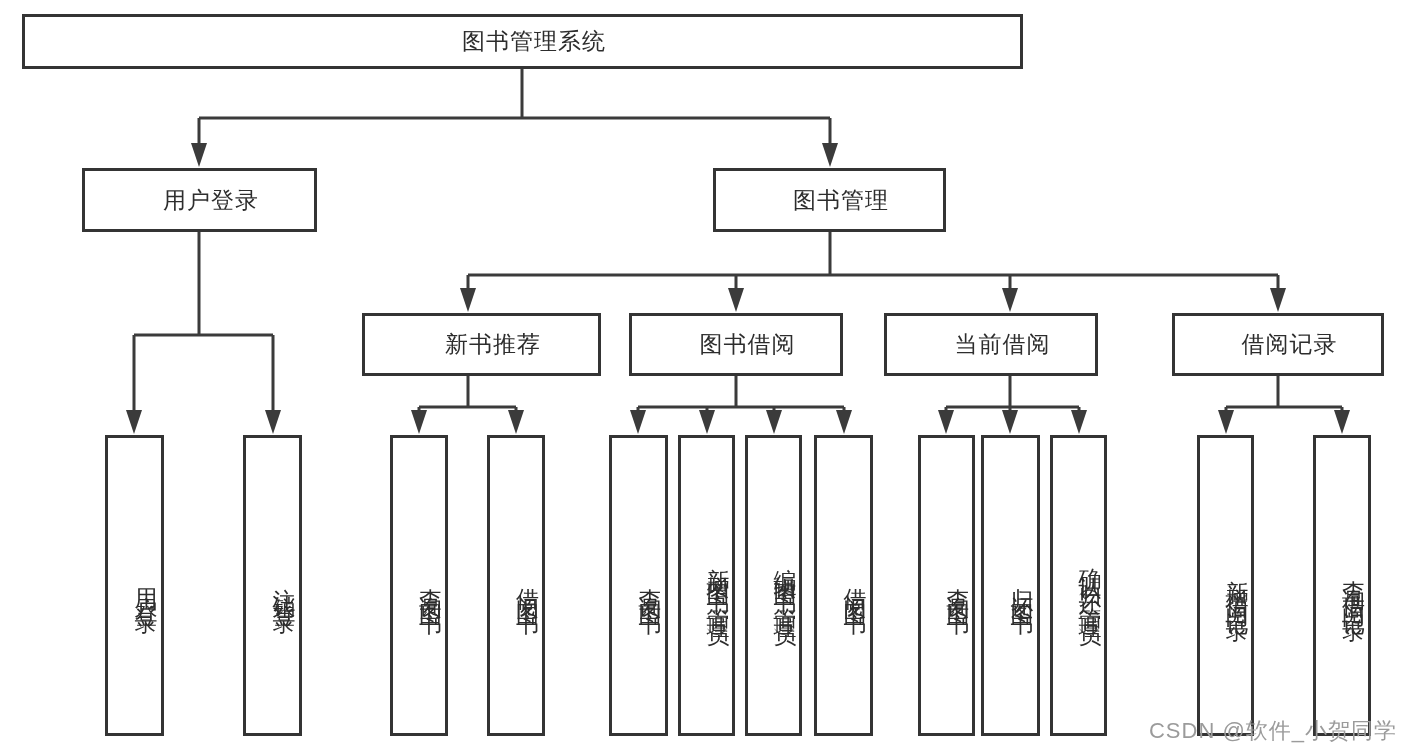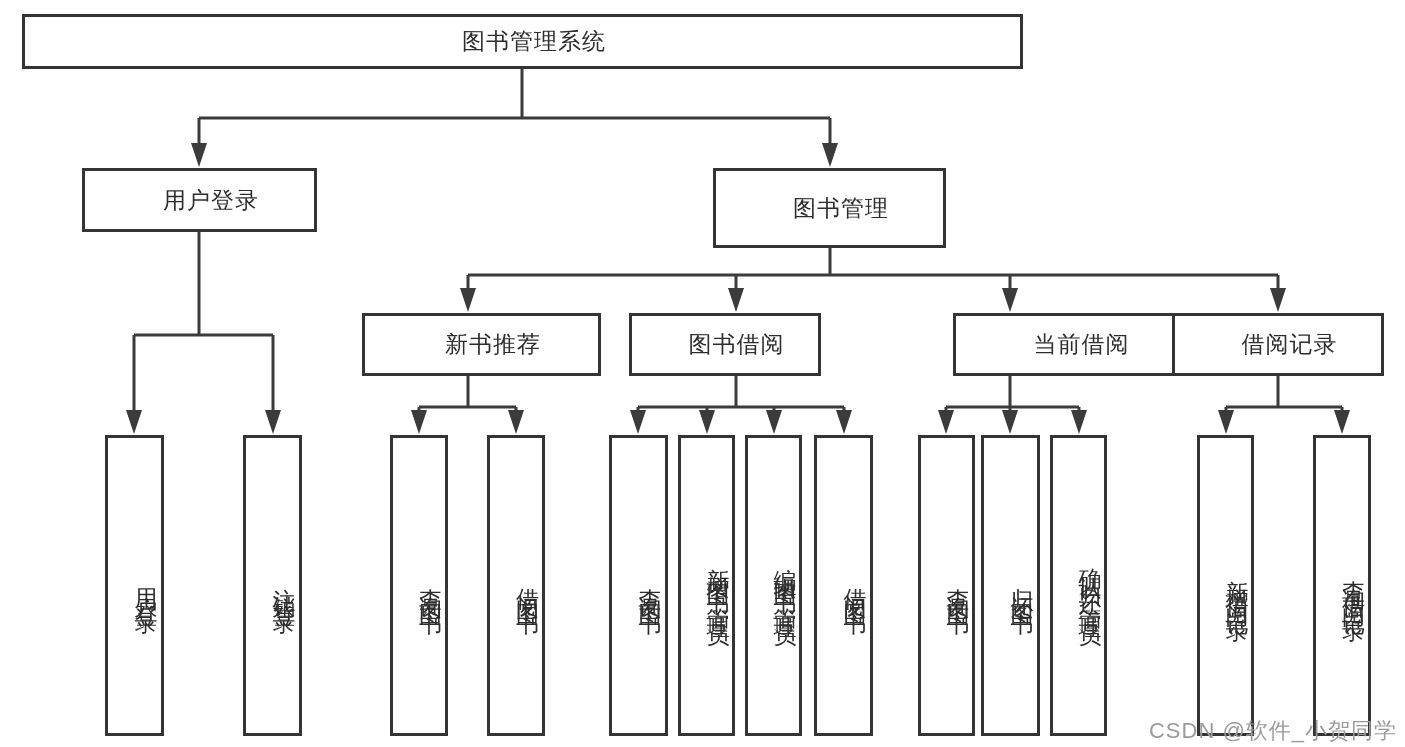--- a/index.html
+++ b/index.html
@@ -97,31 +97,31 @@
     </g>
   </svg>
 
   <div class="box" style="left:22px;top:14px;width:1001px;height:55px">
     <span>图书管理系统</span>
   </div>
 
   <div class="box" style="left:82px;top:168px;width:235px;height:64px">
     <span>用户登录</span>
   </div>
-  <div class="box" style="left:713px;top:168px;width:233px;height:80px">
+  <div class="box" style="left:713px;top:168px;width:233px;height:64px">
     <span>图书管理</span>
   </div>
 
   <div class="box" style="left:362px;top:313px;width:239px;height:63px">
     <span>新书推荐</span>
   </div>
-  <div class="box" style="left:629px;top:313px;width:192px;height:63px">
+  <div class="box" style="left:629px;top:313px;width:214px;height:63px">
     <span>图书借阅</span>
   </div>
-  <div class="box" style="left:953px;top:313px;width:234px;height:63px">
+  <div class="box" style="left:884px;top:313px;width:214px;height:63px">
     <span>当前借阅</span>
   </div>
   <div class="box" style="left:1172px;top:313px;width:212px;height:63px">
     <span>借阅记录</span>
   </div>
 
   <div class="box leaf" style="left:105px;top:435px;width:59px;height:301px">
     <span>用户登录</span>
   </div>
   <div class="box leaf" style="left:243px;top:435px;width:59px;height:301px">

